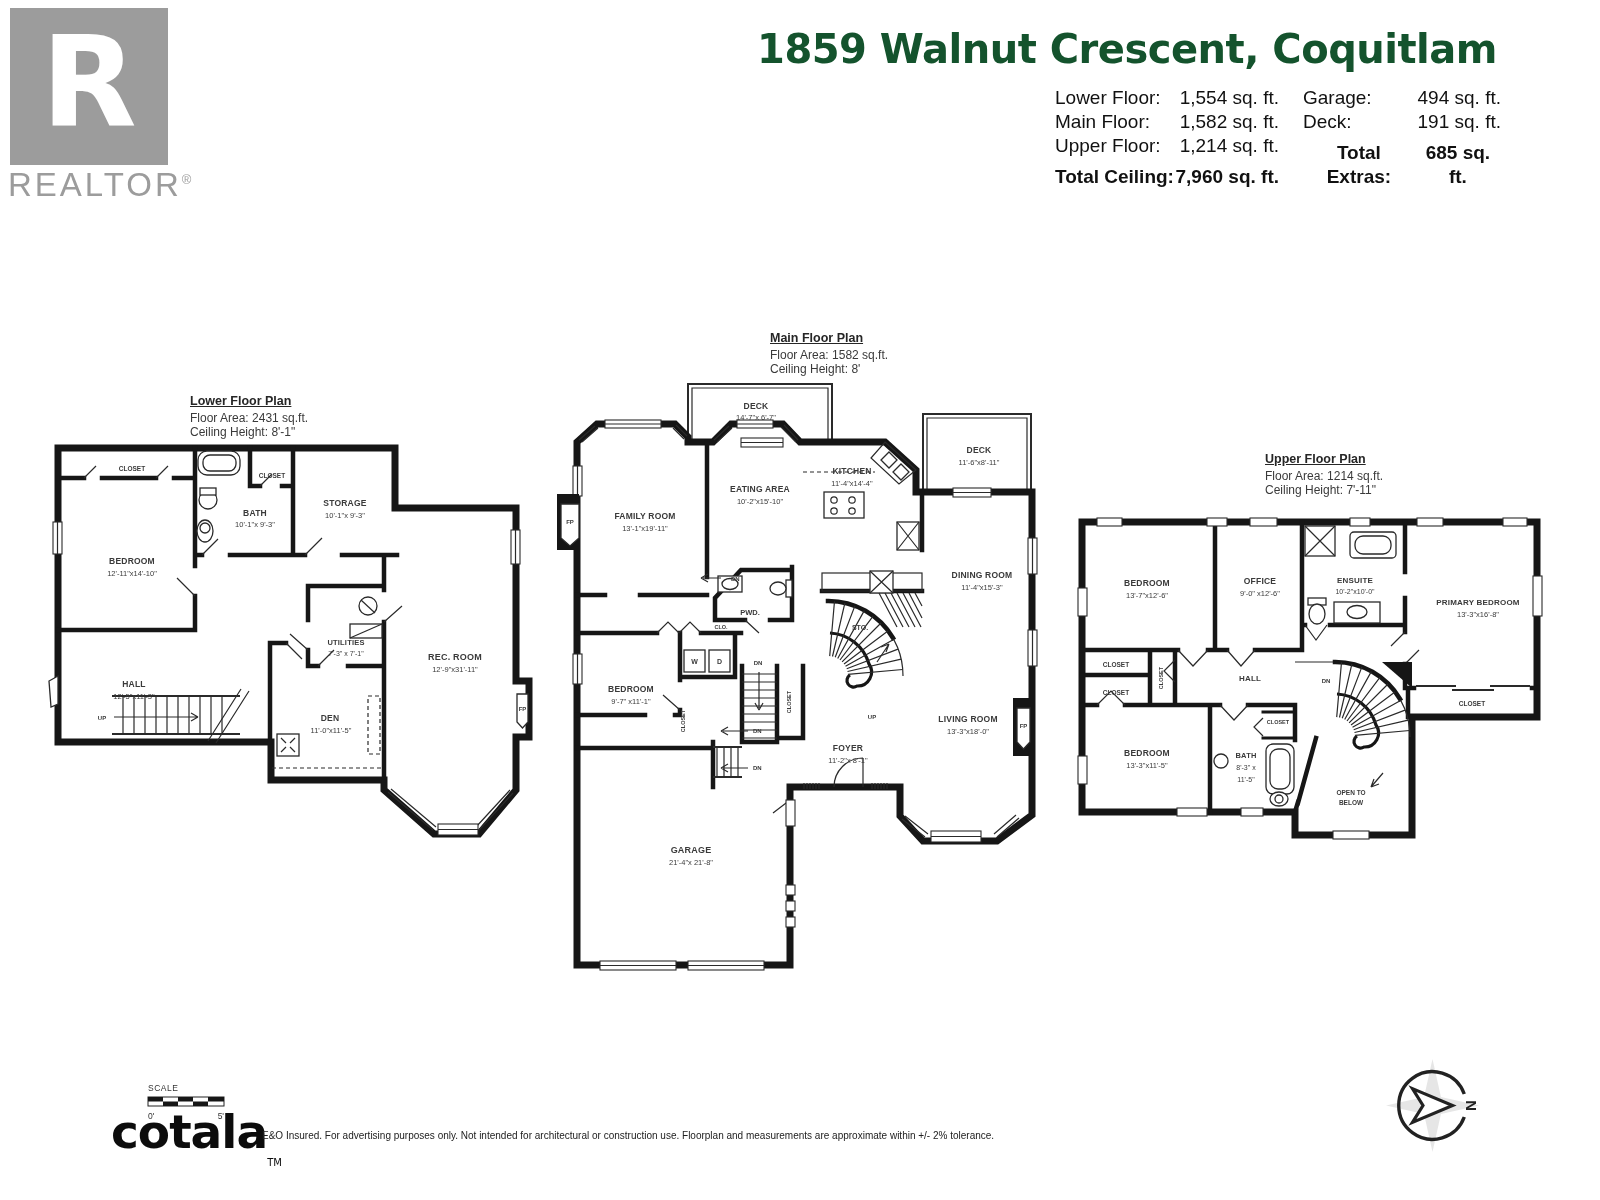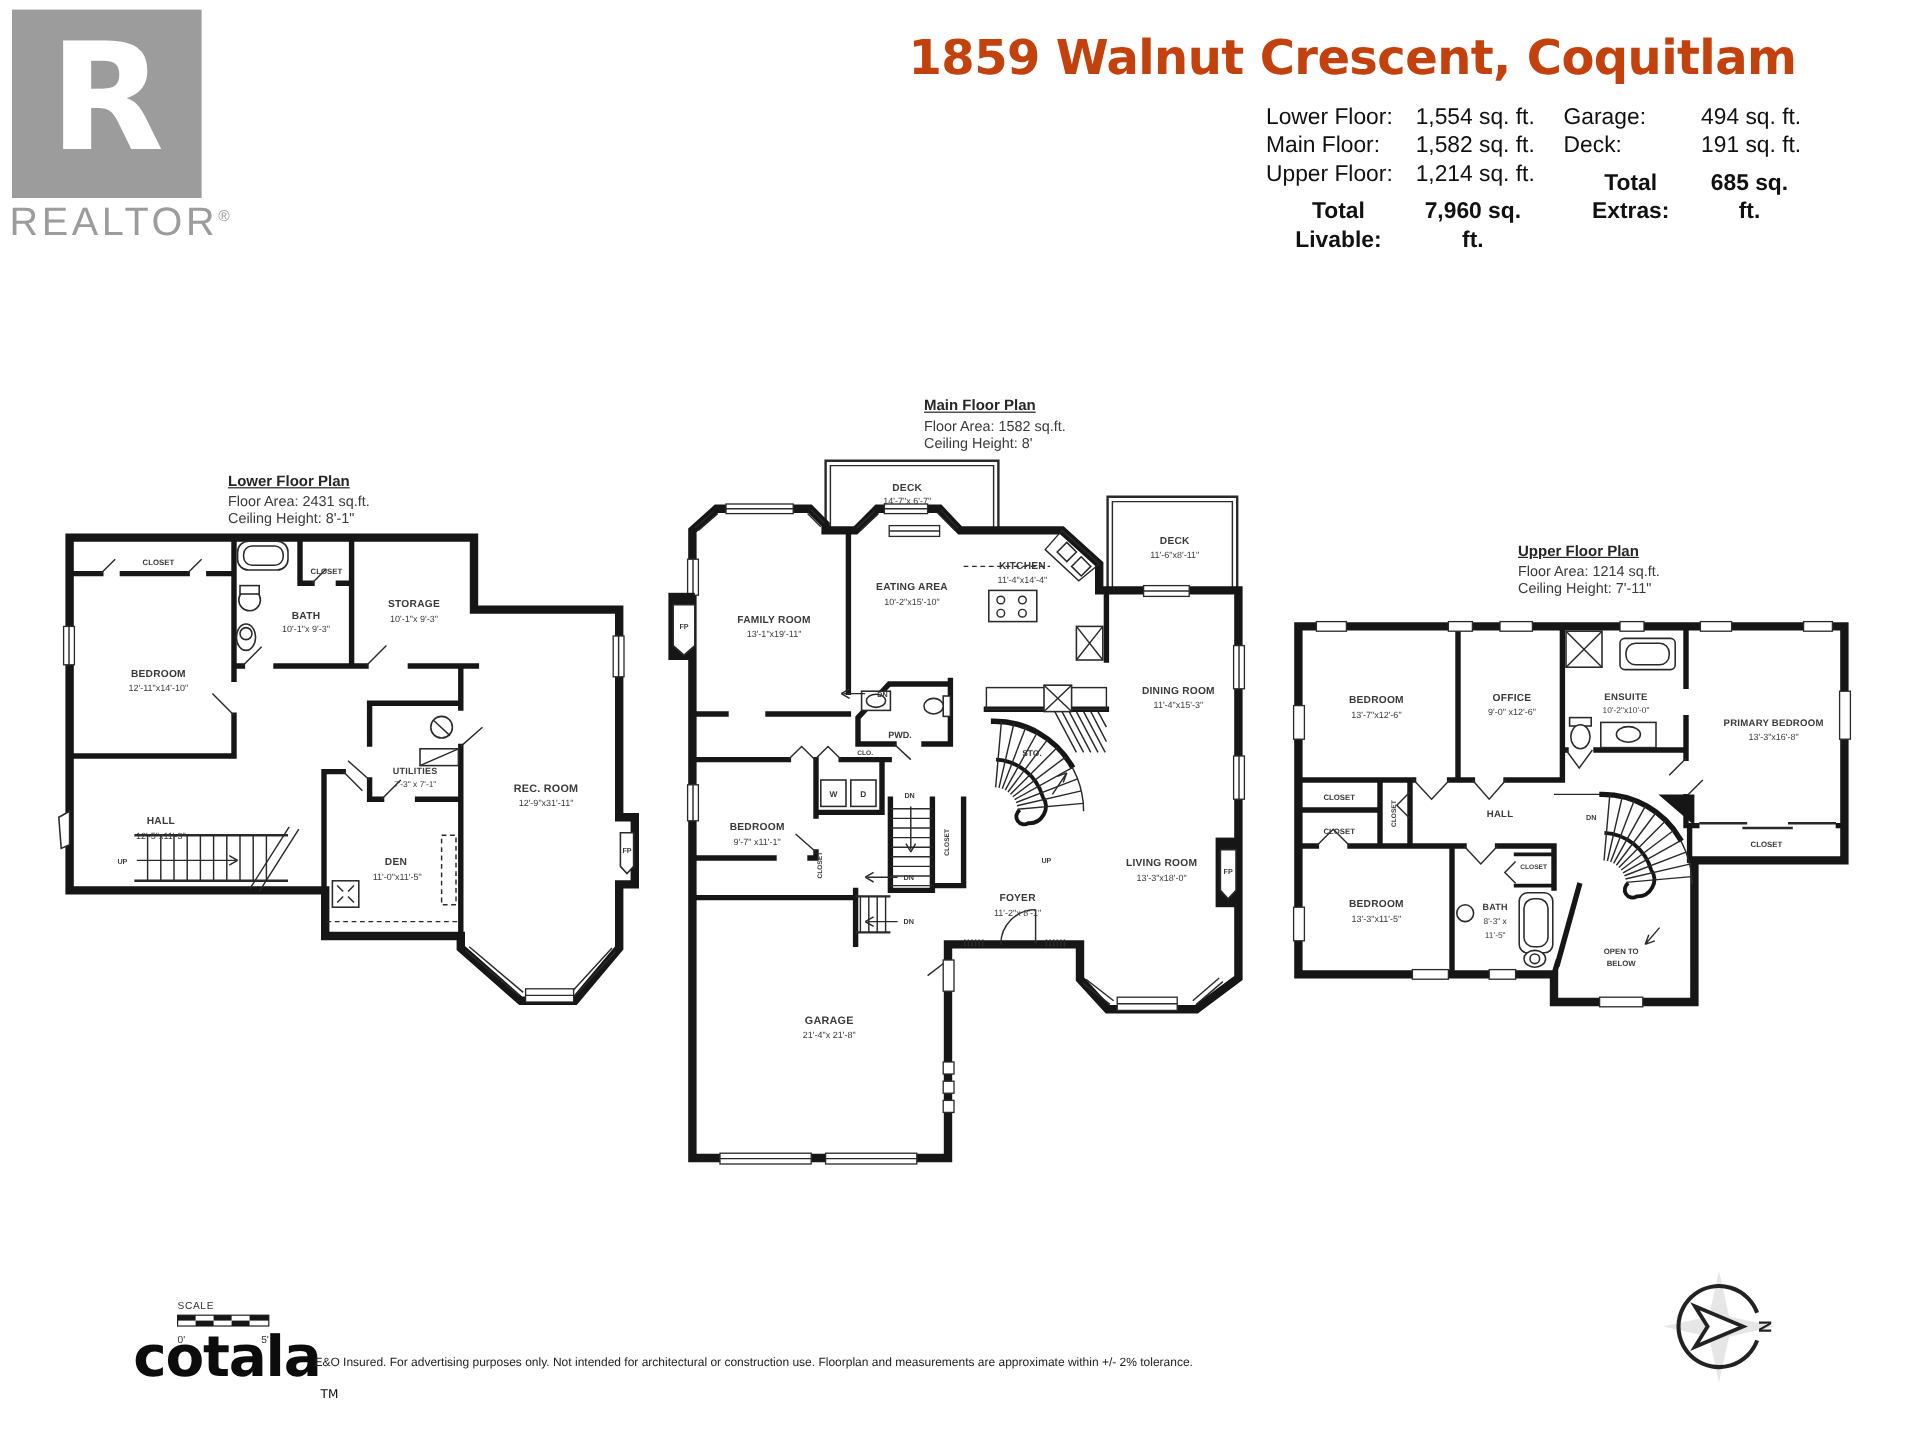--- a/index.html
+++ b/index.html
@@ -22,21 +22,21 @@
   .nm{font-weight:700;font-size:8.5px;letter-spacing:.2px;}
   .dm{font-size:7.5px;}
   .sm{font-weight:700;font-size:6.5px;}
   .xs{font-weight:700;font-size:6px;}
   
   .rbox{position:absolute;left:10px;top:8px;width:158px;height:157px;background:#9c9c9c;
         display:flex;align-items:center;justify-content:center;}
   .rletter{font-weight:700;font-size:124px;color:#fff;font-family:"DejaVu Sans",sans-serif;margin-top:-10px;}
   .rword{position:absolute;left:8px;top:166px;font-size:33px;color:#9c9c9c;letter-spacing:3px;}
   .rword sup{font-size:13px;}
-  .title{position:absolute;top:26px;right:103px;font-weight:700;font-size:40px;color:#c2410c;
+  .title{position:absolute;top:26px;right:103px;font-weight:700;font-size:40px;color:#14532d;
          font-family:"DejaVu Sans",sans-serif;letter-spacing:-.5px;}
   .stats{position:absolute;top:86px;color:#111;font-size:19px;}
   .stats .row{display:flex;justify-content:space-between;line-height:24px;}
   .stats .tot{display:flex;justify-content:space-between;font-weight:700;margin-top:7px;line-height:24px;text-align:center;}
   .sleft{left:1055px;width:224px;}
   .sright{left:1303px;width:198px;}
   
   .ptitle{position:absolute;color:#3a3a3a;font-size:12px;line-height:14.5px;}
   .ptitle .t{font-weight:700;font-size:12.5px;text-decoration:underline;color:#262626;margin-bottom:2px;}
   
@@ -67,21 +67,21 @@
       </div>
     <div class="row">
         <span>Main Floor:</span>
         <span>1,582 sq. ft.</span>
       </div>
     <div class="row">
         <span>Upper Floor:</span>
         <span>1,214 sq. ft.</span>
       </div>
     <div class="tot">
-        <span>Total Livable:</span>
+        <span>Total Ceiling:</span>
         <span>7,960 sq. ft.</span>
       </div>
   </div>
   <div class="stats sright">
     <div class="row">
         <span>Garage:</span>
         <span>494 sq. ft.</span>
       </div>
     <div class="row">
         <span>Deck:</span>

